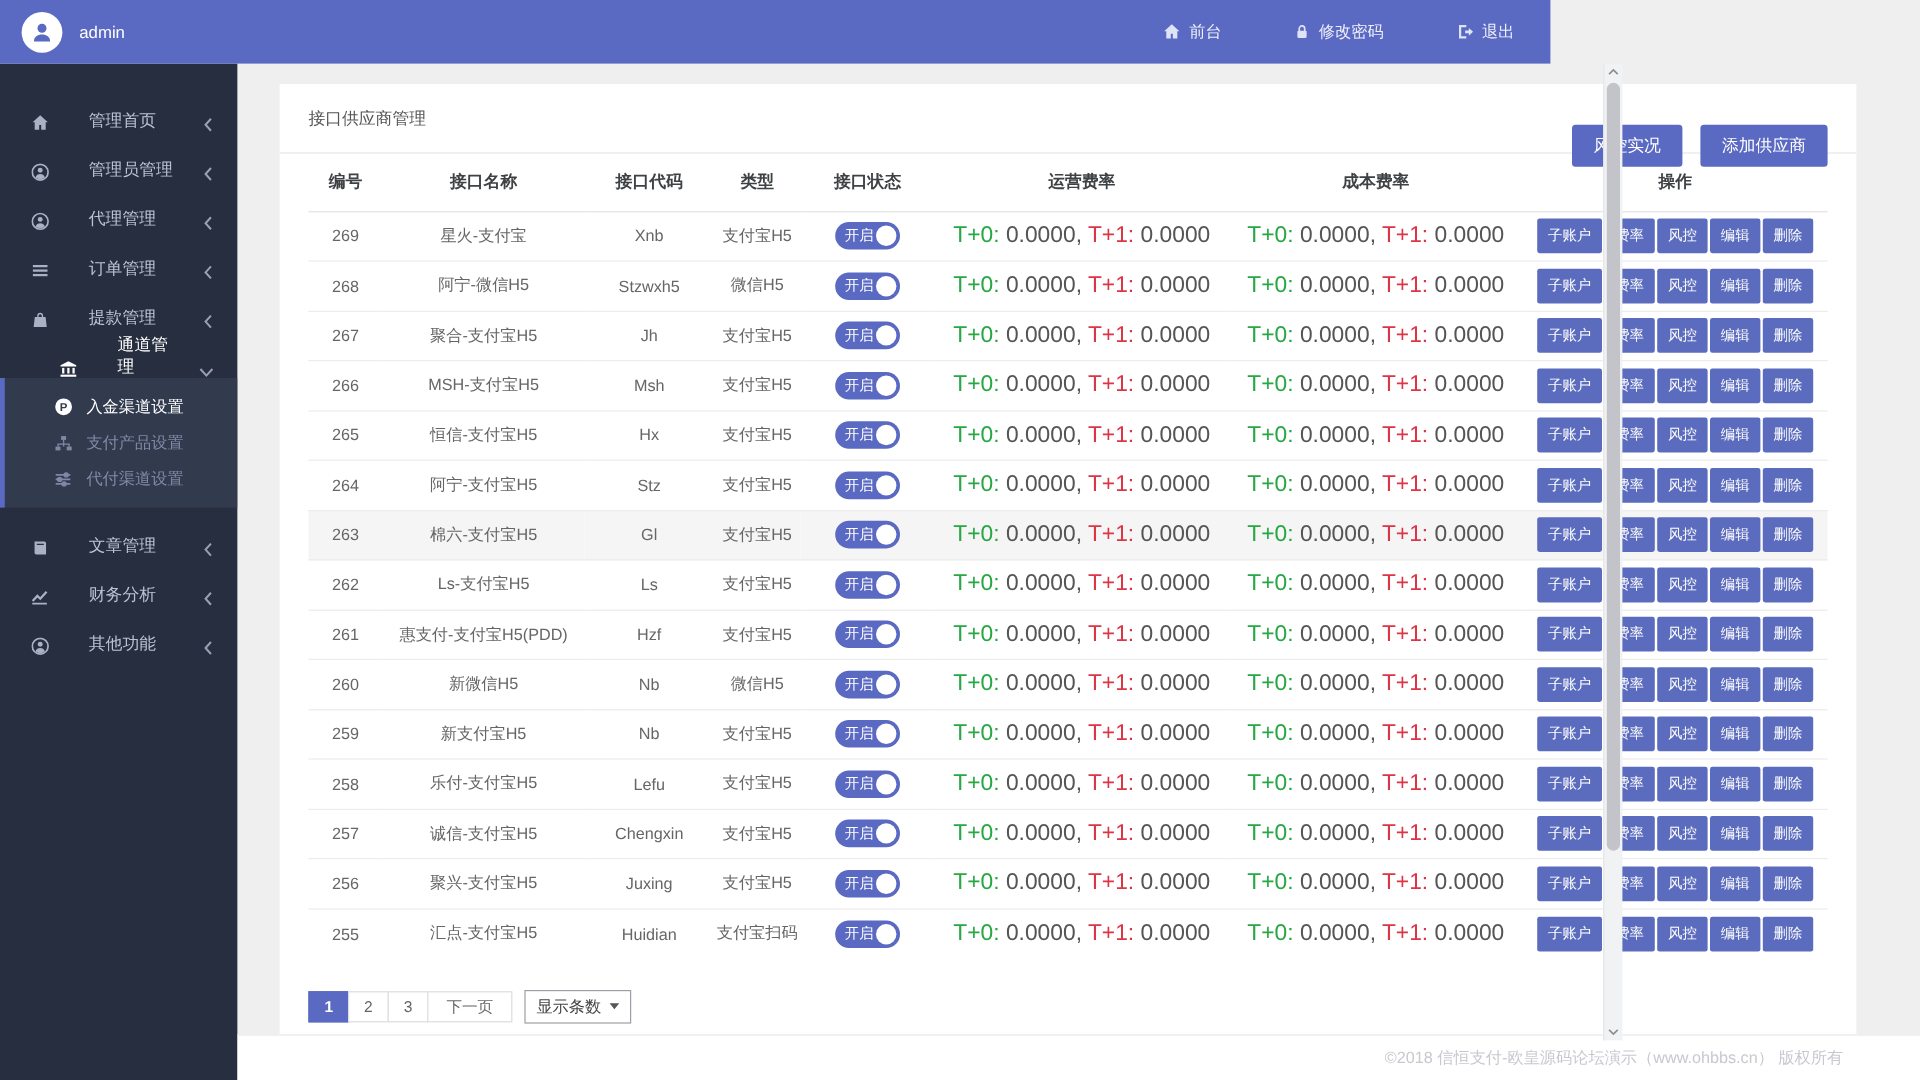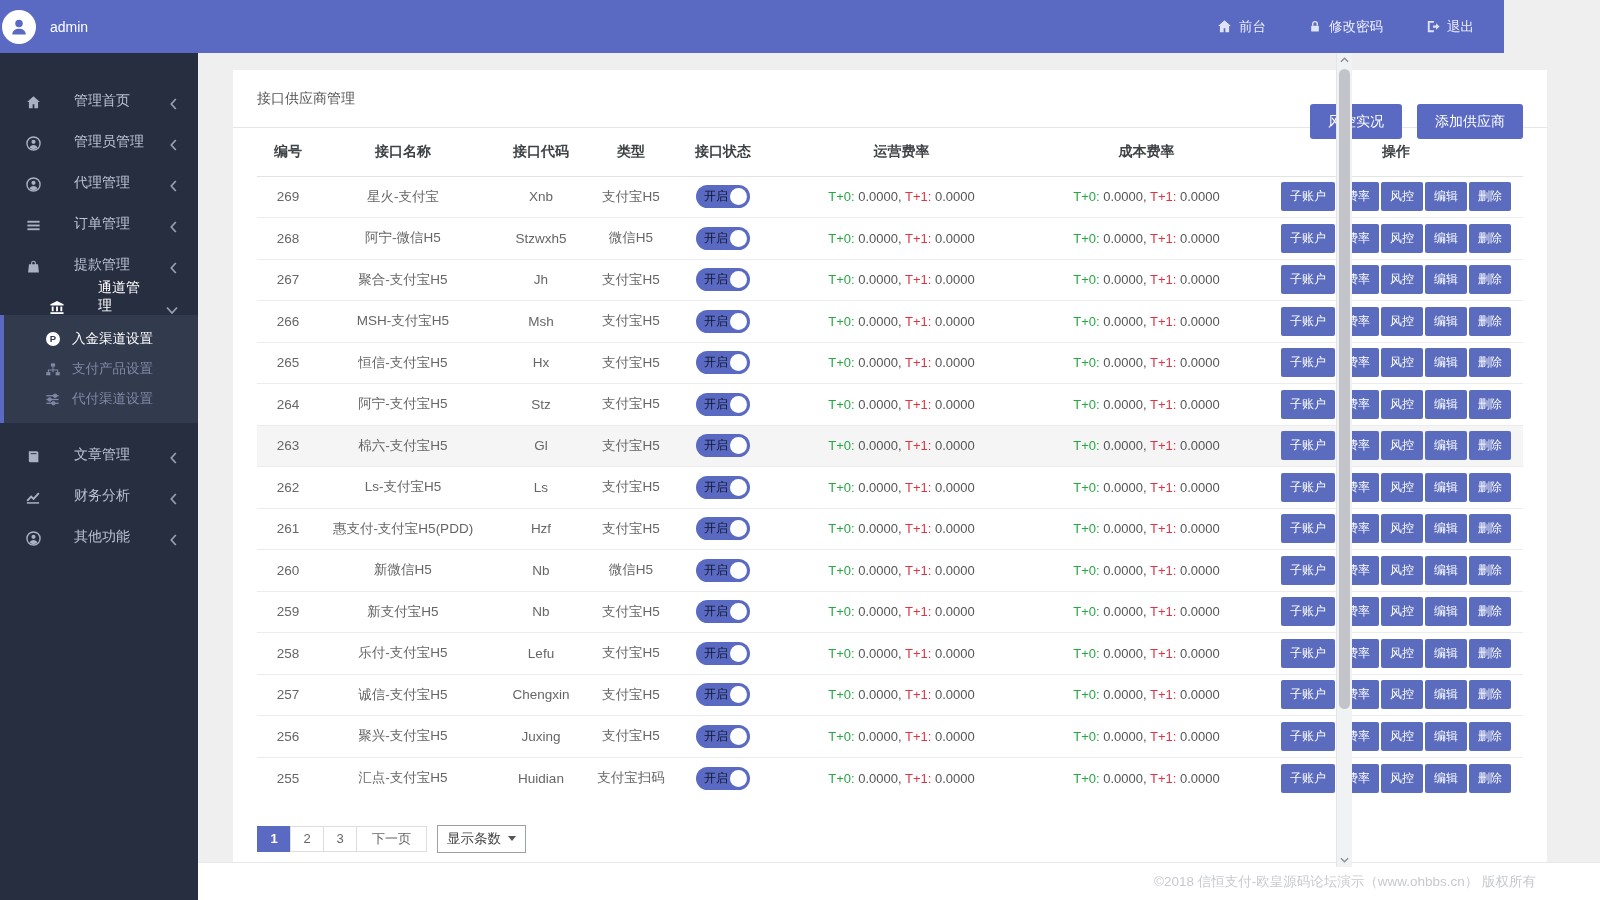--- a/index.html
+++ b/index.html
@@ -4,26 +4,26 @@
 <style>
   * { margin:0; padding:0; box-sizing:border-box; }
   html,body { width:1600px; height:900px; overflow:hidden;
     font-family:"Liberation Sans","DejaVu Sans",sans-serif; background:#efefef; }
   :root{
     --accent:#5a69c2; --sidebar:#272e3f; --submenu:#323a4d;
     --green:#28a745; --red:#dc3545;
   }
 
   
-  .topbar{position:absolute;top:0;left:0;width:1504px;height:53px;background:var(--accent);
-    display:flex;align-items:center;justify-content:space-between;padding:0 30px 0 2px;z-index:20;}
+  .topbar{position:absolute;top:0;left:0;width:1292px;height:53px;background:var(--accent);
+    display:flex;align-items:center;justify-content:space-between;padding:0 30px 0 18px;z-index:20;}
   .tb-left{display:flex;align-items:center;}
   .avatar{width:34px;height:34px;border-radius:50%;background:#fff;display:flex;align-items:center;justify-content:center;color:var(--accent);}
   .tb-user{color:#fff;font-size:14px;margin-left:14px;}
-  .tb-right{display:flex;align-items:center;gap:42px;}
+  .tb-right{display:flex;align-items:center;gap:60px;}
   .tb-link{display:flex;align-items:center;color:#eef0fb;font-size:13.5px;cursor:pointer;}
   .tb-link .tb-ic{display:flex;margin-right:7px;color:#dfe3f7;}
 
   
   .sidebar{position:absolute;top:53px;left:0;width:198px;height:847px;background:var(--sidebar);padding-top:16px;}
   .side-item{height:41px;display:flex;align-items:flex-end;padding:0 20px 0 24px;color:#bcc3d2;font-size:14px;cursor:pointer;gap:20px;}
   .side-item .s-ic{width:18px;display:flex;justify-content:center;margin-right:12px;color:#a9b1c4;}
   .side-item .s-label{flex:1;}
   .side-item .s-chev{display:flex;color:#97a0b4;}
   .side-item.expanded{color:#fff;padding-left:48px;}
@@ -42,25 +42,25 @@
   .hdr-btns{display:flex;}
   .hdr-btn{background:var(--accent);color:#fff;border:none;height:35px;padding:0 18px;
     font-size:14px;border-radius:3px;margin-left:15px;cursor:pointer;font-family:inherit;margin-top:46px;}
 
   
   table{width:1266px;margin:0 24px;border-collapse:collapse;table-layout:fixed;}
   th{height:48px;font-size:14px;font-weight:700;color:#3f4245;text-align:center;border-bottom:1px solid #e3e3e3;}
   td{height:41.5px;font-size:13.5px;color:#666;text-align:center;border-top:1px solid #ececec;}
   tbody tr:first-child td{border-top:none;}
   tr.hl td{background:#f5f5f5;}
-  td.rate{font-size:13px;color:#555;}
+  td.rate{font-size:19px;color:#555;}
   .t0{color:var(--green);}
   .t1{color:var(--red);}
   .toggle{position:relative;display:inline-flex;align-items:center;width:54px;height:23px;
-    border-radius:12px;background:var(--accent);color:#0f172a;font-size:12px;padding-left:8px;cursor:pointer;}
+    border-radius:12px;background:var(--accent);color:#ffffff;font-size:12px;padding-left:8px;cursor:pointer;}
   .tg-knob{position:absolute;right:3px;top:3px;width:17px;height:17px;border-radius:50%;background:#fff;}
   .actions{display:flex;justify-content:center;}
   .act-btn{background:#5b6cbe;color:#fff;border:none;font-size:12px;padding:6px 9px;
     margin:0 1px;border-radius:2px;cursor:pointer;font-family:inherit;white-space:nowrap;}
 
   
   .pager{display:flex;align-items:center;margin:26px 24px 0;}
   .pg-box{min-width:34px;height:26px;line-height:24px;text-align:center;font-size:13px;color:#666;
     background:#fff;border:1px solid #ddd;margin-left:-1px;cursor:pointer;}
   .pg-box:first-child{margin-left:0;}

